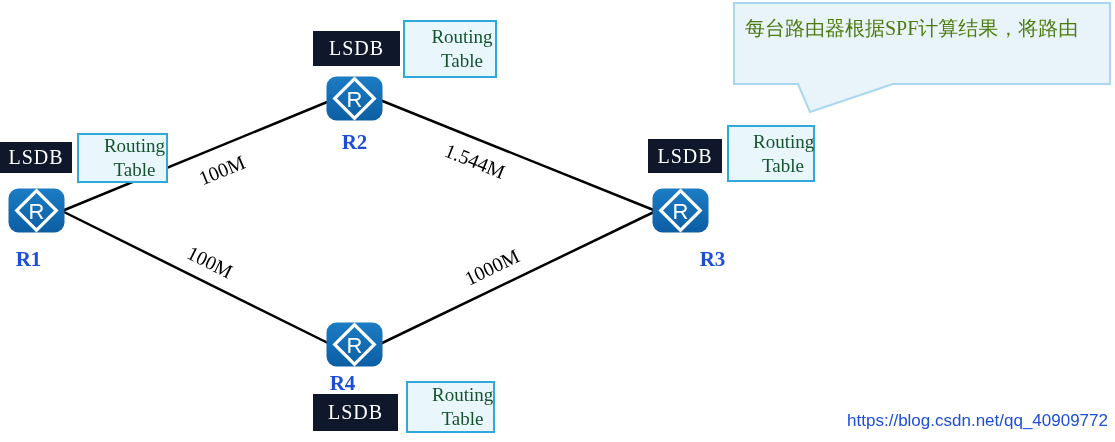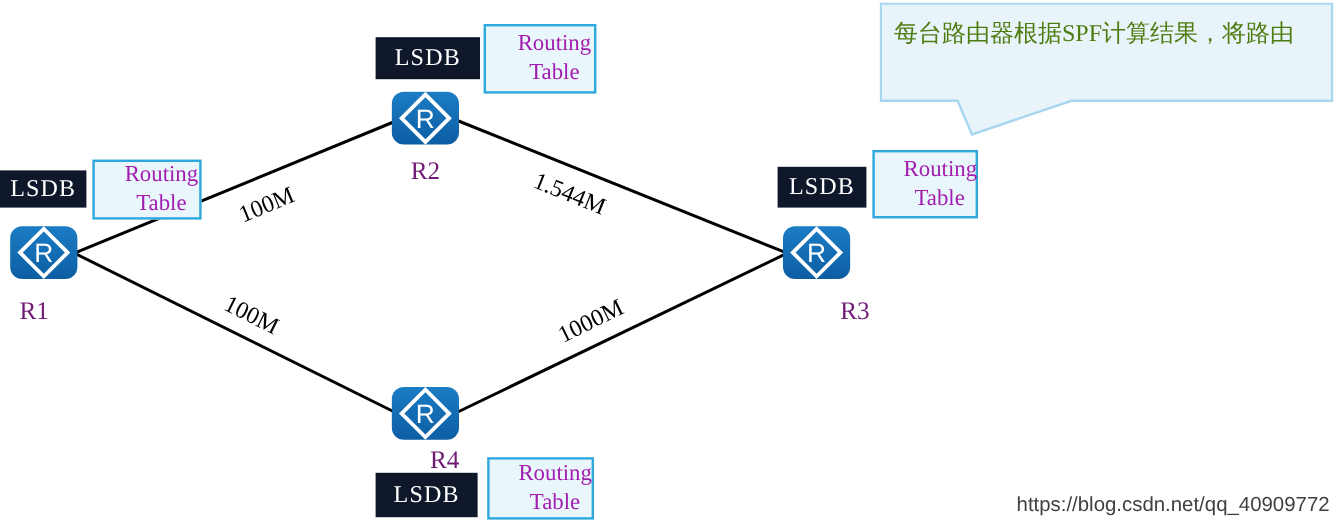--- a/index.html
+++ b/index.html
@@ -11,39 +11,39 @@
   
   .lsdb{
     position:absolute;background:#0f172a;color:#ffffff;
     display:flex;align-items:center;justify-content:center;
     font-size:20px;letter-spacing:1px;
   }
   
   .rt{
     position:absolute;background:#E9F7FD;border:2px solid #2FA8DE;box-sizing:border-box;
     display:flex;align-items:center;justify-content:center;text-align:center;
-    font-size:19px;line-height:1.25;color:#a21caf;padding-left:24px;
+    font-size:19px;line-height:1.25;color:#14532d;padding-left:24px;
   }
   .rt span{display:block;width:100%;}
   
   .router-icon{position:absolute;}
   
   .rlabel{
-    position:absolute;text-align:center;font-size:21px;color:#701a75;
+    position:absolute;text-align:center;font-size:21px;color:#1d4ed8;font-weight:bold;
   }
   .elabel{
     font-family:"Liberation Serif", serif;font-size:20px;fill:#000;text-anchor:middle;
   }
   .callout-text{
     position:absolute;left:745px;top:10px;width:360px;
     font-size:20px;line-height:36px;color:#4d7c0f;
   }
   .watermark{
     position:absolute;right:7px;bottom:11px;
-    font-family:"Liberation Sans", sans-serif;font-size:17px;color:#404040;
+    font-family:"Liberation Sans", sans-serif;font-size:17px;color:#1d4ed8;
   }
 </style>
 </head>
 <body>
 
 <div class="canvas">
 
   <svg class="layer" width="1115" height="442" viewBox="0 0 1115 442">
     <line x1="62" y1="211" x2="332" y2="100" stroke="#000" stroke-width="2.5"></line>
     <line x1="380" y1="100" x2="656" y2="211" stroke="#000" stroke-width="2.5"></line>
@@ -110,21 +110,21 @@
     <defs>
         <linearGradient id="rg4" x1="0" y1="0" x2="0" y2="1">
       <stop offset="0" stop-color="#1B7CC4"></stop>
           <stop offset="1" stop-color="#0D5EA3"></stop>
     </linearGradient>
       </defs>
     <rect x="0.5" y="0.5" width="56" height="44" rx="10" fill="url(#rg4)"></rect>
     <rect x="14.5" y="8.5" width="28" height="28" transform="rotate(45 28.5 22.5)" fill="none" stroke="#fff" stroke-width="3.2"></rect>
     <text x="28.5" y="30.5" text-anchor="middle" font-size="22" fill="#fff" font-family="Liberation Sans, sans-serif">R</text>
   </svg>
-  <div class="rlabel" style="left:342px;top:371px;width:57px">R4</div>
+  <div class="rlabel" style="left:314px;top:371px;width:57px">R4</div>
   <div class="lsdb" style="left:313px;top:394px;width:85px;height:37px">LSDB</div>
   <div class="rt" style="left:406px;top:381px;width:89px;height:52px">
     <span>Routing Table</span>
   </div>
 
   <svg class="layer" style="left:733px;top:2px" width="380" height="116" viewBox="0 0 380 116">
     <path d="M1,1 L377,1 L377,82 L160,82 L77,110 L65,82 L1,82 Z" fill="#E9F3FA" stroke="#A8D8F0" stroke-width="2"></path>
   </svg>
   <div class="callout-text">
     <div>每台路由器根据SPF计算结果，将路由</div>

